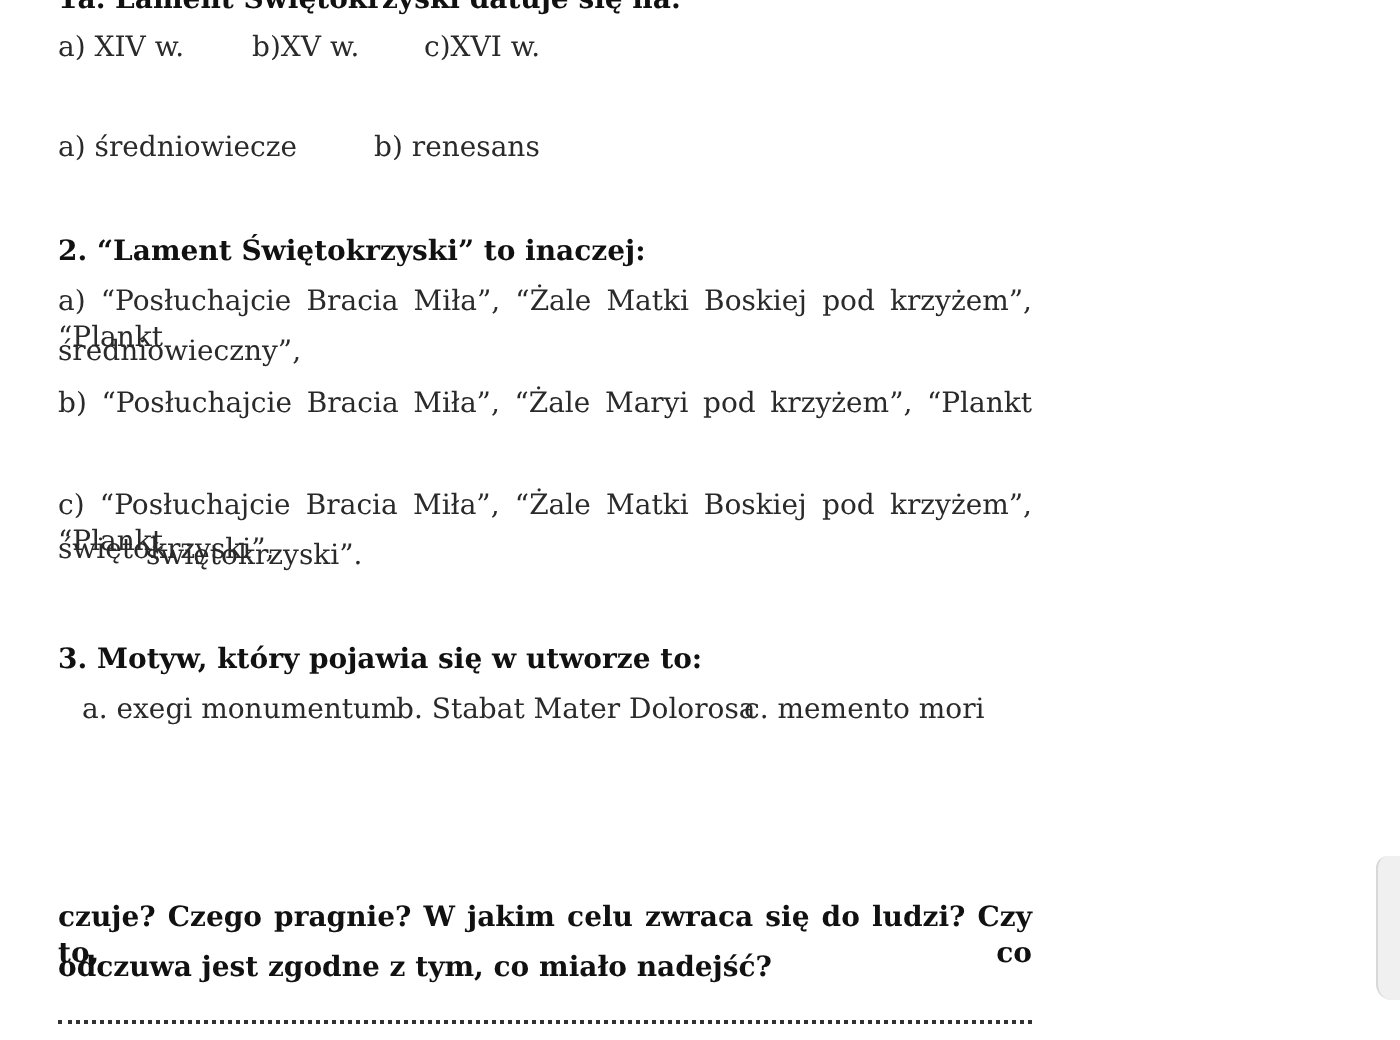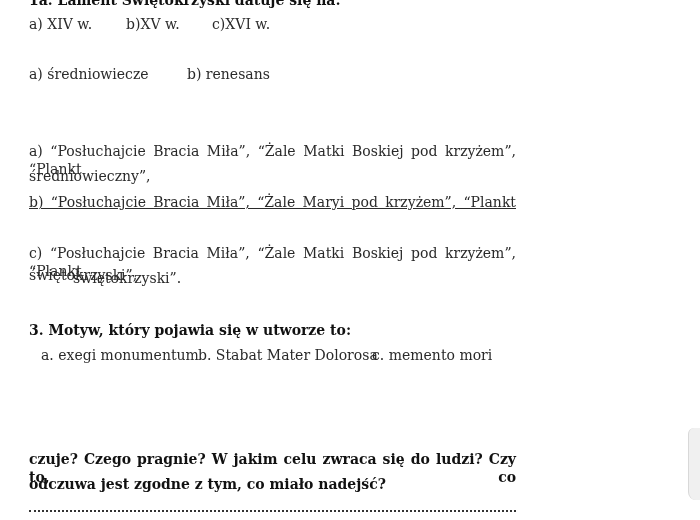--- a/index.html
+++ b/index.html
@@ -67,23 +67,24 @@
     <span class="opt" style="left:0;">a) XIV w.</span>
     <span class="opt" style="left:97px;">b)XV w.</span>
     <span class="opt" style="left:183px;">c)XVI w.</span>
   </div>
 
   <div class="line" style="top:65px; width:300px; height:18px;">
     <span class="opt" style="left:0;">a) średniowiecze</span>
     <span class="opt" style="left:158px;">b) renesans</span>
   </div>
 
+  <div class="line bold" style="top:117px;">2. “Lament Świętokrzyski” to inaczej:</div>
   <div class="line justify" style="top:142px;">a) “Posłuchajcie Bracia Miła”, “Żale Matki Boskiej pod krzyżem”, “Plankt</div>
   <div class="line" style="top:167px;">średniowieczny”,</div>
-  <div class="line justify" style="top:193px;text-decoration:underline;">b) “Posłuchajcie Bracia Miła”, “Żale Maryi pod krzyżem”, “Plankt</div>
+  <div class="line justify" style="top:193px;">b) “Posłuchajcie Bracia Miła”, “Żale Maryi pod krzyżem”, “Plankt</div>
   <div class="line" style="top:218px;margin-top:48px;">świętokrzyski”,</div>
   <div class="line justify" style="top:244px;">c) “Posłuchajcie Bracia Miła”, “Żale Matki Boskiej pod krzyżem”, “Plankt</div>
   <div class="line" style="top:269px;margin-left:44px;">świętokrzyski”.</div>
 
   <div class="line bold" style="top:321px;">3. Motyw, który pojawia się w utworze to:</div>
   <div class="line" style="top:346px; width:480px; height:18px;">
     <span class="opt" style="left:12px;">a. exegi monumentum</span>
     <span class="opt" style="left:169px;">b. Stabat Mater Dolorosa</span>
     <span class="opt" style="left:343px;">c. memento mori</span>
   </div>

